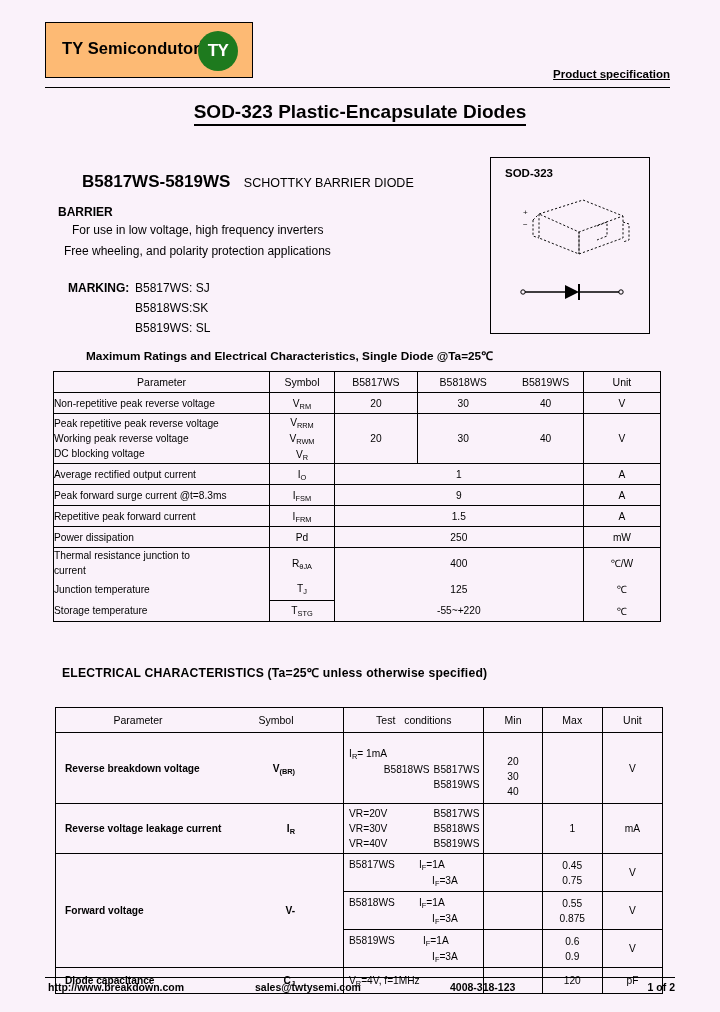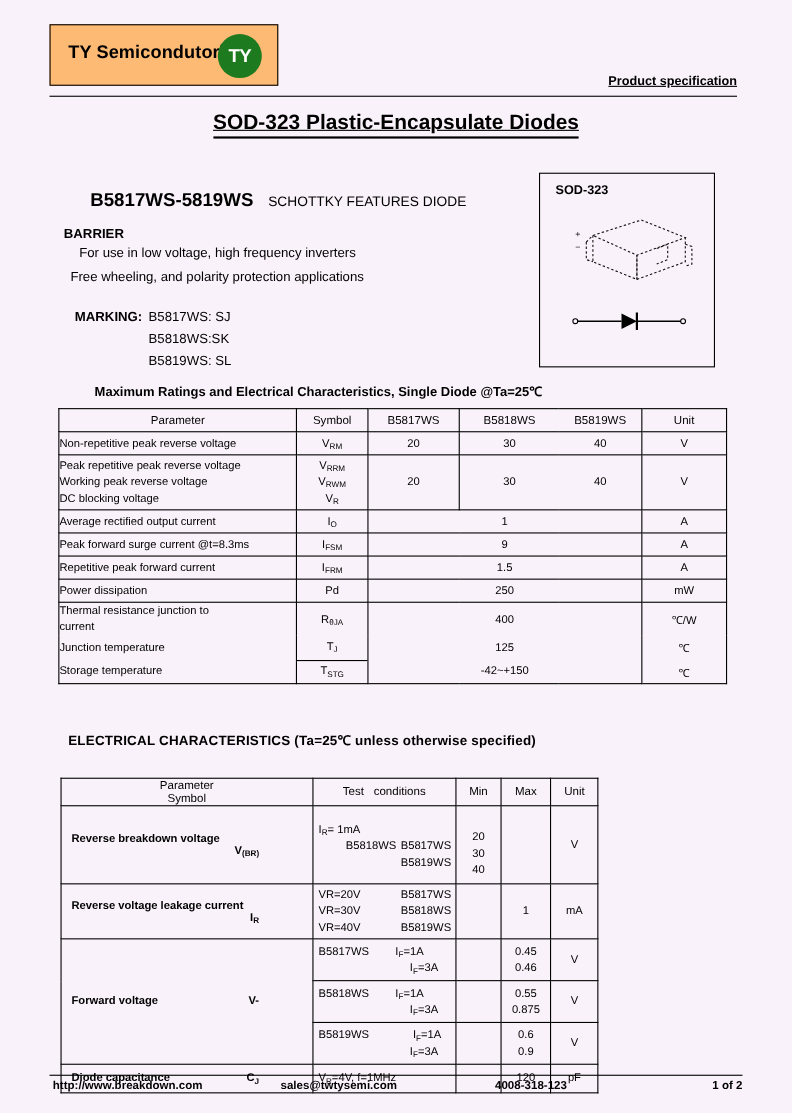--- a/index.html
+++ b/index.html
@@ -83,21 +83,20 @@
     top: 101px;
     left: 0;
     width: 720px;
     text-align: center;
     font-size: 19px;
     font-weight: bold;
   }
   .doc-title span {
     border-bottom: 2px solid #000;
     padding-bottom: 2px;
-    text-decoration: underline;
   }
 
   
   .part-line {
     position: absolute;
     left: 82px;
     top: 172px;
     white-space: nowrap;
   }
   .part-no {
@@ -227,21 +226,21 @@
   #ratings-table .c-param { width: 218px; }
   #ratings-table .c-sym   { width: 64px;  text-align: center; }
   #ratings-table .c-d1    { width: 83px;  text-align: center; }
   #ratings-table .c-d2    { width: 91px;  text-align: center; }
   #ratings-table .c-d3    { width: 75px;  text-align: center; }
   #ratings-table .c-unit  { width: 77px;  text-align: center; }
   #ratings-table td { height: 20px; }
   #ratings-table .tall3 { height: 49px; }
 
   
-  #ec-table { left: 55px; top: 707px; width: 489px; }
+  #ec-table { left: 55px; top: 707px; width: 608px; }
   #ec-table .c2-param { width: 290px; }
   #ec-table .c2-test  { width: 140px; }
   #ec-table .c2-min   { width: 58px; text-align: center; }
   #ec-table .c2-max   { width: 60px; text-align: center; }
   #ec-table .c2-unit  { width: 60px; text-align: center; }
   .p2name {
     font-weight: bold;
     padding-left: 9px;
     display: inline-block;
   }
@@ -285,21 +284,21 @@
     <div class="logo-circle">TY</div>
   </div>
   <div class="prod-spec">Product specification</div>
   <div class="header-rule"></div>
 </div>
 
 <div class="doc-title"><span>SOD-323 Plastic-Encapsulate Diodes </span></div>
 
 <div class="part-line">
   <span class="part-no">B5817WS-5819WS</span>
-  <span class="part-desc">SCHOTTKY FEATURES DIODE</span>
+  <span class="part-desc">SCHOTTKY BARRIER DIODE</span>
 </div>
 <div class="features-title">BARRIER</div>
 <div class="feat1">For use in low voltage, high frequency inverters</div>
 <div class="feat2">Free wheeling, and polarity protection applications</div>
 <div class="marking-label">MARKING:</div>
 <div class="marking-1">B5817WS: SJ</div>
 <div class="marking-2">B5818WS:SK</div>
 <div class="marking-3">B5819WS: SL</div>
 
 <div class="pkg-box">
@@ -415,21 +414,21 @@
   <tr>
     <td class="pname nob not" style="height:22px">Junction temperature</td>
     <td class="c-sym ctr nob not">T<sub>J</sub></td>
     <td class="ctr nob not" colspan="3">125</td>
     <td class="ctr nob not">℃</td>
   </tr>
 
   <tr>
     <td class="pname not" style="height:21px">Storage temperature</td>
     <td class="c-sym ctr">T<sub>STG</sub></td>
-    <td class="ctr not" colspan="3">-42~+150</td>
+    <td class="ctr not" colspan="3">-55~+220</td>
     <td class="ctr not">℃</td>
   </tr>
 </tbody>
   </table>
 
 <div class="sec-head-2">ELECTRICAL  CHARACTERISTICS (Ta=25℃  unless  otherwise  specified)</div>
 
 <table class="dtab" id="ec-table">
   <tbody>
       <tr>
@@ -500,21 +499,21 @@
     <td style="height:37px">
       <div class="stack">
         <div><span class="cond-l">B5817WS</span><span style="margin-left:24px">I<sub>F</sub>=1A</span></div>
         <div><span style="margin-left:88px">I<sub>F</sub>=3A</span></div>
       </div>
     </td>
     <td class="ctr"></td>
     <td class="ctr">
       <div class="stack">
         <div>0.45</div>
-        <div>0.46</div>
+        <div>0.75</div>
       </div>
     </td>
     <td class="ctr">V</td>
   </tr>
   <tr>
     <td style="height:37px">
       <div class="stack">
         <div><span class="cond-l">B5818WS</span><span style="margin-left:24px">I<sub>F</sub>=1A</span></div>
         <div><span style="margin-left:88px">I<sub>F</sub>=3A</span></div>
       </div>
@@ -524,21 +523,21 @@
       <div class="stack">
         <div>0.55</div>
         <div>0.875</div>
       </div>
     </td>
     <td class="ctr">V</td>
   </tr>
   <tr>
     <td style="height:37px">
       <div class="stack">
-        <div><span class="cond-l">B5819WS</span><span style="margin-left:40px">I<sub>F</sub>=1A</span></div>
+        <div><span class="cond-l">B5819WS</span><span style="margin-left:28px">I<sub>F</sub>=1A</span></div>
         <div><span style="margin-left:88px">I<sub>F</sub>=3A</span></div>
       </div>
     </td>
     <td class="ctr"></td>
     <td class="ctr">
       <div class="stack">
         <div>0.6</div>
         <div>0.9</div>
       </div>
     </td>

